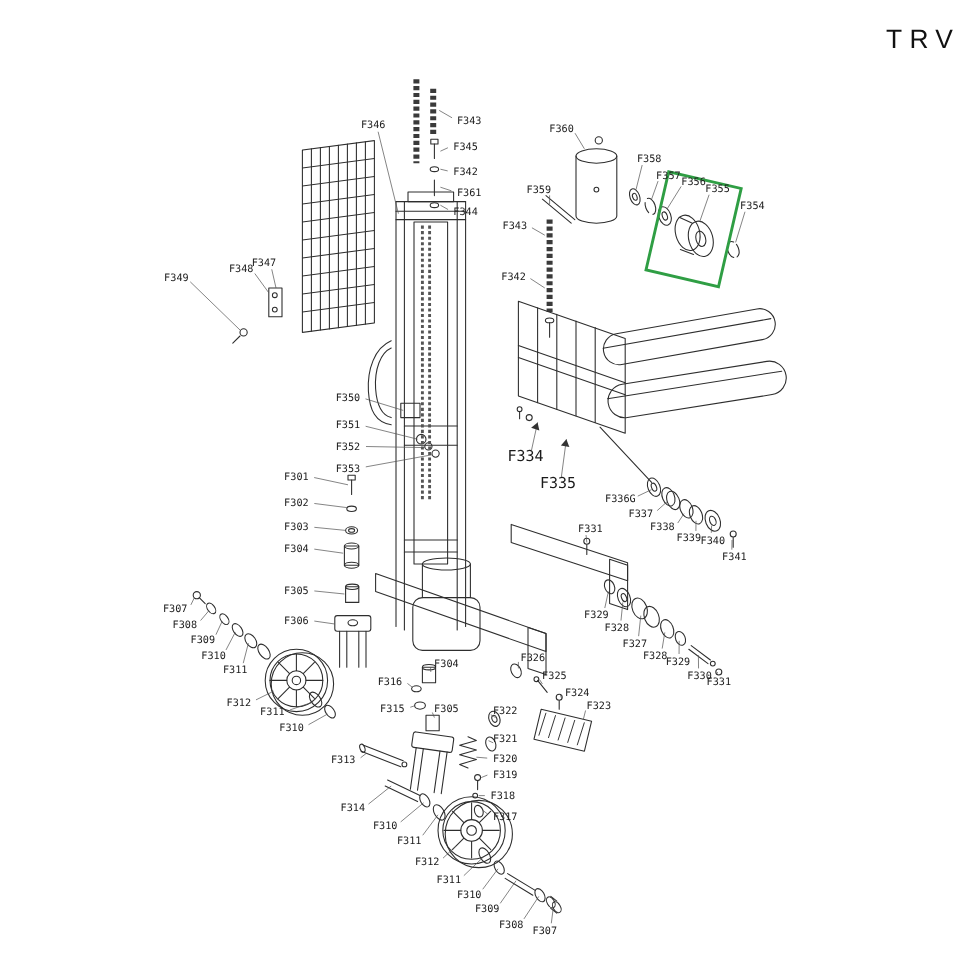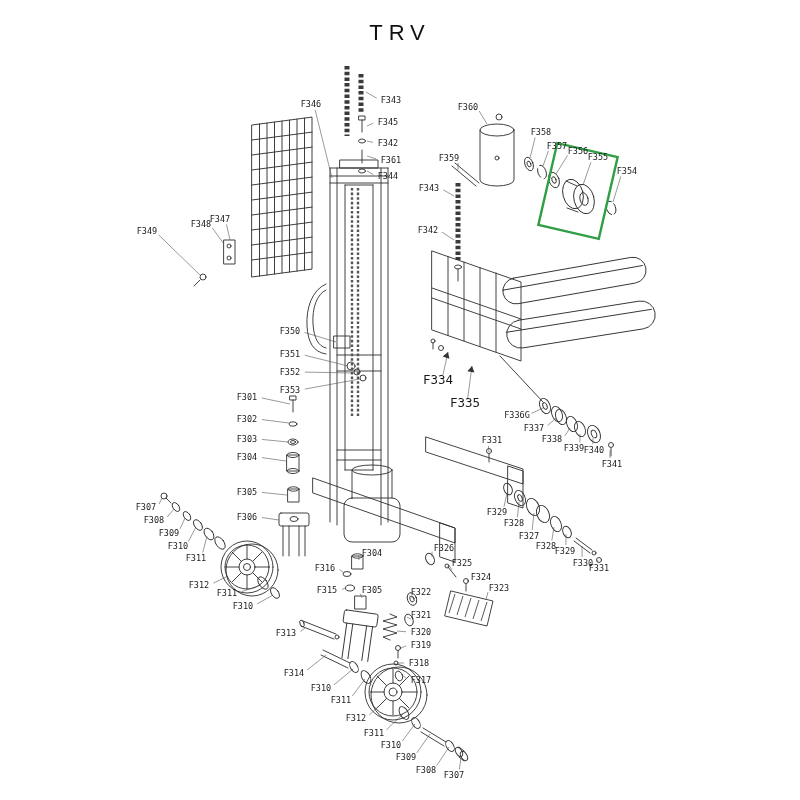--- a/index.html
+++ b/index.html
@@ -1,18 +1,18 @@
 <!DOCTYPE html>
 <html><head>
 <meta charset="utf-8">
 <style>
   html,body{margin:0;padding:0;background:#ffffff;}
   .page{position:relative;width:800px;height:800px;background:#fff;overflow:hidden;
         font-family:"DejaVu Sans Mono",monospace;}
-  .title{position:absolute;top:20px;left:0;width:100%;text-align:center;
+  .title{position:absolute;top:20px;left:0;width:100%;text-align:right;
          font-family:"Liberation Sans",sans-serif;font-size:22px;letter-spacing:6px;
          color:#111;}
   svg{position:absolute;top:0;left:0;}
   .draw{stroke:#2e2e2e;stroke-width:0.9;fill:none;stroke-linecap:round;stroke-linejoin:round;}
   .chain{stroke:#3a3a3a;stroke-width:5;stroke-dasharray:3.5 2.2;fill:none;}
   .chain-thin{stroke:#555;stroke-width:2.4;stroke-dasharray:2.6 2;fill:none;}
   .leader{stroke:#555;stroke-width:0.6;fill:none;}
   .part-label{font-family:"DejaVu Sans Mono",monospace;font-size:8.5px;fill:#1b1b1b;text-anchor:middle;}
   .part-label.big{font-size:12.5px;}
   .arrowhead{fill:#333;stroke:none;}

